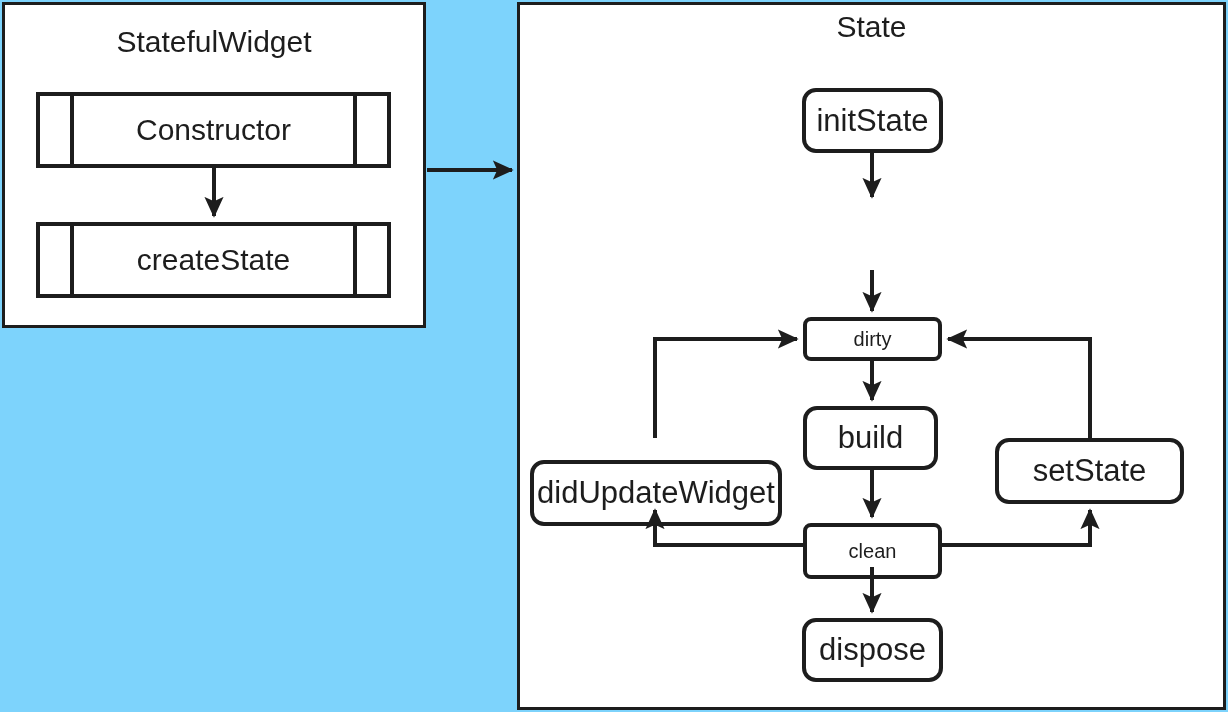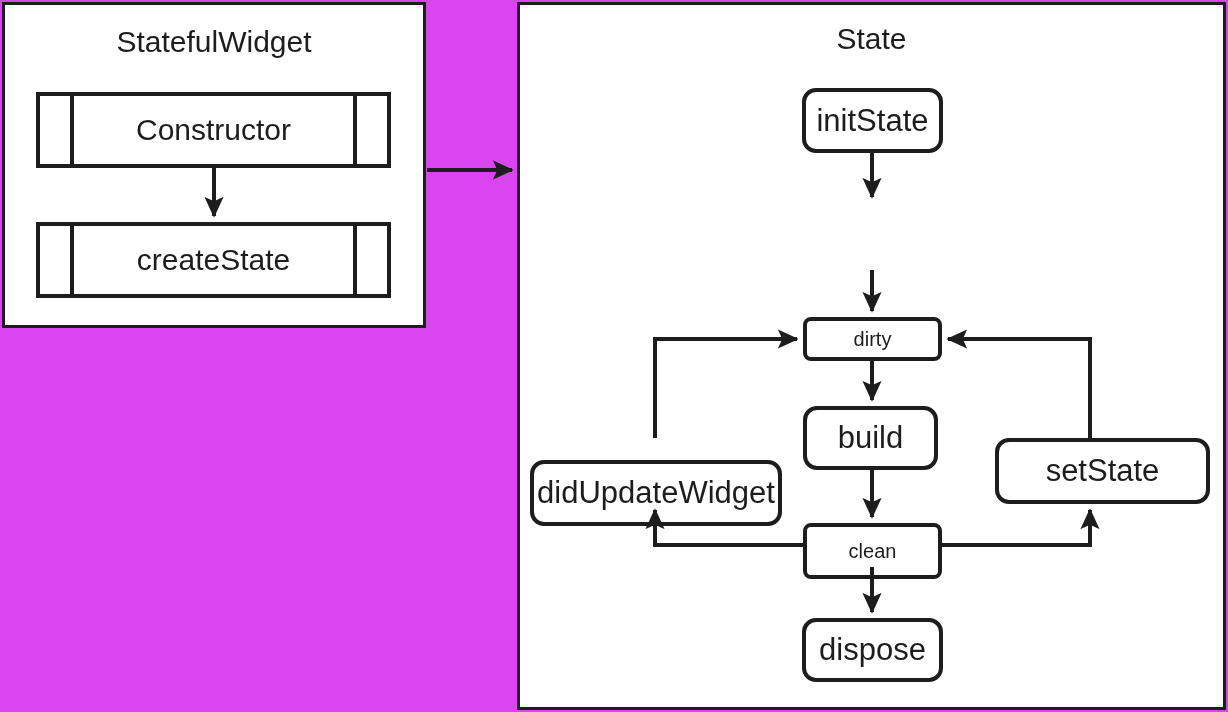--- a/index.html
+++ b/index.html
@@ -4,21 +4,21 @@
 <style>
   html, body {
     margin: 0;
     padding: 0;
     background: #ffffff;
   }
   #canvas {
     position: relative;
     width: 1228px;
     height: 712px;
-    background: #d946ef;
+    background: #7dd3fc;
     font-family: "Liberation Sans", sans-serif;
     overflow: hidden;
   }
   
   .panel {
     position: absolute;
     border: 3px solid #1d1d1d;
     background: #ffffff;
     box-sizing: border-box;
   }
@@ -99,32 +99,32 @@
   </div>
 
   <div class="subroutine" style="left:36px; top:222px; width:355px; height:76px;">
     <div class="bar"></div>
     <div class="body">createState</div>
     <div class="bar right"></div>
   </div>
 
   <div class="panel" style="left:517px; top:2px; width:709px; height:708px;"></div>
 
-  <div class="panel-title" style="left:517px; top:24px; width:709px;">State</div>
+  <div class="panel-title" style="left:517px; top:12px; width:709px;">State</div>
 
   <div class="rbox lg" style="left:802px; top:88px; width:141px; height:65px;">initState</div>
 
 
   <div class="rbox sm" style="left:803px; top:317px; width:139px; height:44px;">dirty</div>
 
   <div class="rbox lg" style="left:803px; top:406px; width:135px; height:64px;">build</div>
 
   <div class="rbox lg" style="left:530px; top:460px; width:252px; height:66px;">didUpdateWidget</div>
 
-  <div class="rbox lg" style="left:995px; top:438px; width:215px; height:66px;">setState</div>
+  <div class="rbox lg" style="left:995px; top:438px; width:189px; height:66px;">setState</div>
 
   <div class="rbox sm" style="left:803px; top:523px; width:139px; height:56px;">clean</div>
 
   <div class="rbox lg" style="left:802px; top:618px; width:141px; height:64px;">dispose</div>
 
   <svg id="wires" viewBox="0 0 1228 712" xmlns="http://www.w3.org/2000/svg">
     <defs>
       <marker id="arrow" viewBox="0 0 10 10" refX="9.2" refY="5" markerWidth="5.2" markerHeight="5.2" orient="auto-start-reverse">
         <path d="M 0 0.4 L 10 5 L 0 9.6 L 2.1 5 Z" fill="#1d1d1d"></path>
       </marker>

